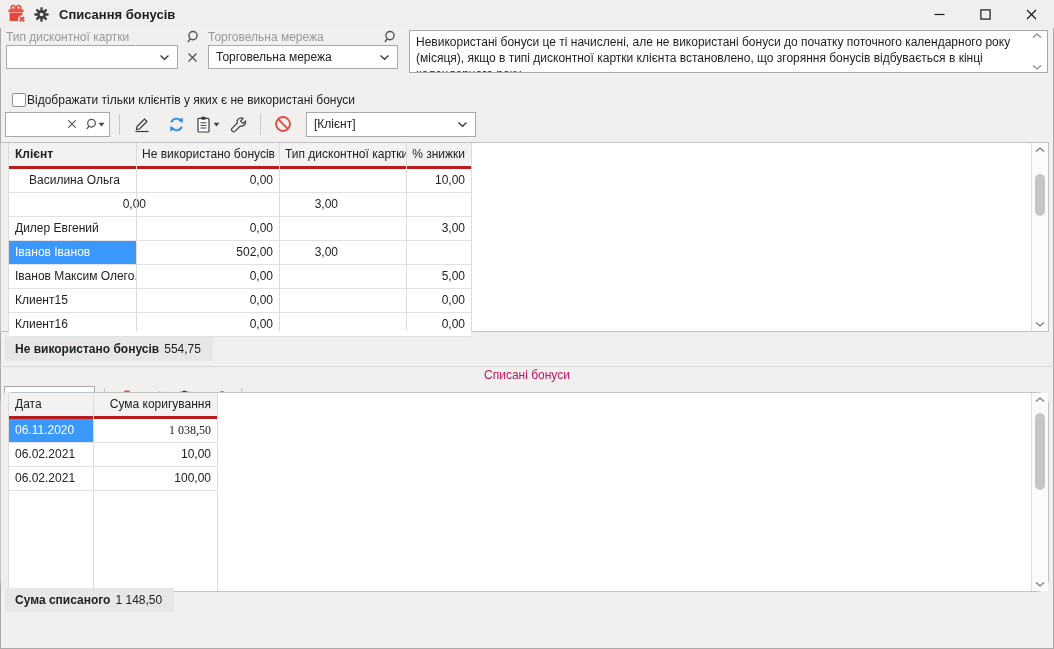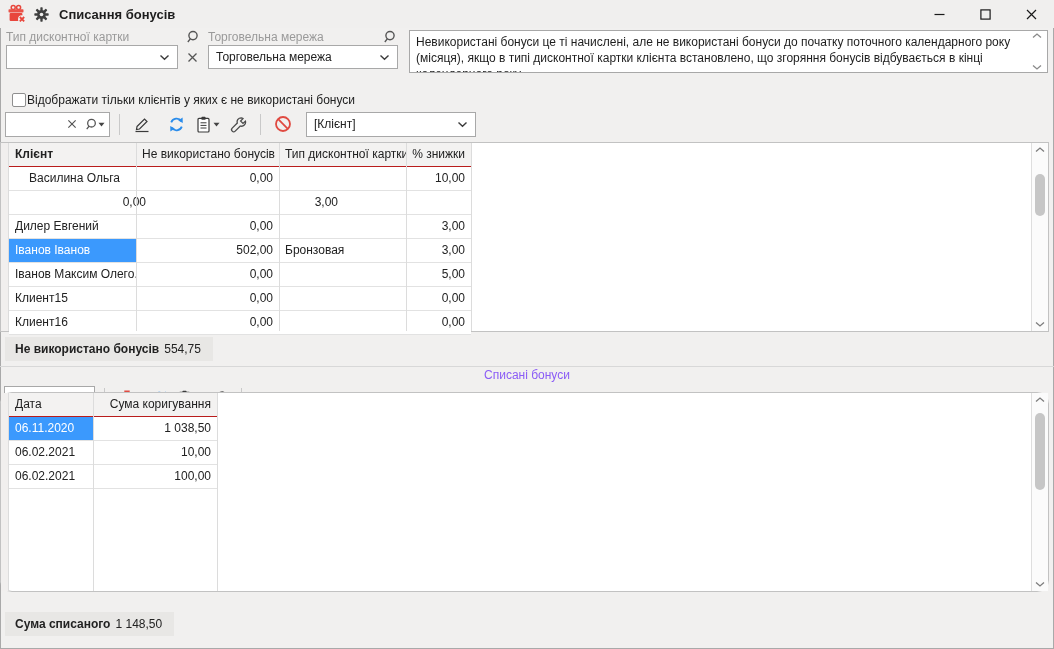--- a/index.html
+++ b/index.html
@@ -41,38 +41,38 @@
   .searchbox .sb-ico { display:flex; align-items:center; padding:0 4px; }
   .tb-sep { width:1px; height:21px; background:#c9c9c9; margin:0 9px; }
   .tb-btn { width:26px; height:26px; display:flex; align-items:center; justify-content:center; }
   .dd-arrow { margin-left:2px; }
 
   
   .grid { position:absolute; left:0; width:1049px; background:#fff; border:1px solid #c2c2c2; }
   .ind-strip { position:absolute; left:0; top:0; bottom:0; width:8px; background:#f1efee; border-right:1px solid #dcdcdc; }
   .vline { position:absolute; top:0; bottom:0; width:1px; background:#dcdcdc; z-index:3; }
   .tbl { position:absolute; top:0; }
-  .thead { display:flex; background:#f3f2f1; border-bottom:1px solid #b91c1c; }
+  .thead { display:flex; background:#f3f2f1; border-bottom:3px solid #b91c1c; }
   .thead .cell { height:23px; line-height:22px; }
   .trow { display:flex; border-bottom:1px solid #e2e2e2; background:#fff; }
   .cell { height:23px; line-height:22px; padding:0 6px; overflow:hidden; white-space:nowrap; }
   .cell.l { text-align:left; } .cell.r { text-align:right; }
   .cell.sel { background:#3b99fd; color:#fff; }
 
   .scrollbar { position:absolute; right:0; top:0; bottom:0; width:17px; background:#fbfbfb;
                border-left:1px solid #dedede; display:flex; flex-direction:column;
                justify-content:space-between; align-items:center; padding:4px 0; z-index:4; }
   .thumb { position:absolute; left:3px; width:10px; background:#c6c6c6; border-radius:5px; }
 
   
   .chip { position:absolute; left:5px; height:24px; background:#e8e7e5; display:flex;
           align-items:center; padding:0 12px 0 10px; gap:5px; }
   .chip b { font-weight:bold; }
   .divider { position:absolute; left:0; width:100%; height:1px; background:#d8d8d8; }
-  .section-title { position:absolute; left:0; width:100%; text-align:center; color:#8b5cf6; }
+  .section-title { position:absolute; left:0; width:100%; text-align:center; color:#be185d; }
 </style>
 </head>
 <body>
 
 <div class="window">
 
   <div class="titlebar">
     <span class="app-icon">
       <svg width="20" height="20" viewBox="0 0 20 20">
         <circle cx="6.2" cy="3.6" r="2" fill="none" stroke="#e8463c" stroke-width="1.5"></circle>
@@ -254,21 +254,20 @@
         </div>
         <div class="trow">
           <div class="cell l" style="width: 127px;">Дилер Евгений</div>
           <div class="cell r" style="width: 143px;">0,00</div>
           <div class="cell l" style="width: 127px;"></div>
           <div class="cell r" style="width: 65px;">3,00</div>
         </div>
         <div class="trow">
           <div class="cell l sel" style="width: 127px;">Іванов Іванов</div>
           <div class="cell r" style="width: 143px;">502,00</div>
-          <div class="cell l" style="width: 127px;">Бронзовая</div>
           <div class="cell r" style="width: 65px;">3,00</div>
         </div>
         <div class="trow">
           <div class="cell l" style="width: 127px;">Іванов Максим Олего...</div>
           <div class="cell r" style="width: 143px;">0,00</div>
           <div class="cell l" style="width: 127px;"></div>
           <div class="cell r" style="width: 65px;">5,00</div>
         </div>
         <div class="trow">
           <div class="cell l" style="width: 127px;">Клиент15</div>
@@ -364,21 +363,21 @@
 
   <div class="grid" style="top:392px; height:200px;border-radius:12px;">
     <div class="ind-strip"></div>
     <div class="tbl" style="left:8px; width:208px;">
         <div class="thead">
           <div class="cell h l" style="width: 84px;">Дата</div>
           <div class="cell h r" style="width: 124px;">Сума коригування</div>
         </div>
         <div class="trow">
           <div class="cell l sel" style="width: 84px;">06.11.2020</div>
-          <div class="cell r" style="width: 124px;">1 038,50</div>
+          <div class="cell r" style="width: 124px; font-family: Liberation Serif, serif;">1 038,50</div>
         </div>
         <div class="trow">
           <div class="cell l" style="width: 84px;">06.02.2021</div>
           <div class="cell r" style="width: 124px;">10,00</div>
         </div>
         <div class="trow">
           <div class="cell l" style="width: 84px;">06.02.2021</div>
           <div class="cell r" style="width: 124px;">100,00</div>
         </div>
       </div>
@@ -388,18 +387,18 @@
       <svg width="10" height="6" viewBox="0 0 10 6">
           <polyline points="1,4.5 5,1 9,4.5" fill="none" stroke="#7d7d7d" stroke-width="1.3"></polyline>
         </svg>
       <div class="thumb" style="top:20px; height:77px;"></div>
       <svg width="10" height="6" viewBox="0 0 10 6">
           <polyline points="1,1.5 5,5 9,1.5" fill="none" stroke="#7d7d7d" stroke-width="1.3"></polyline>
         </svg>
     </div>
   </div>
 
-  <div class="chip" style="top:588px;margin-top:24px;">
+  <div class="chip" style="top:588px;">
     <b>Сума списаного</b>
     <span>1 148,50</span>
   </div>
 
 </div>
 
 </body></html>

